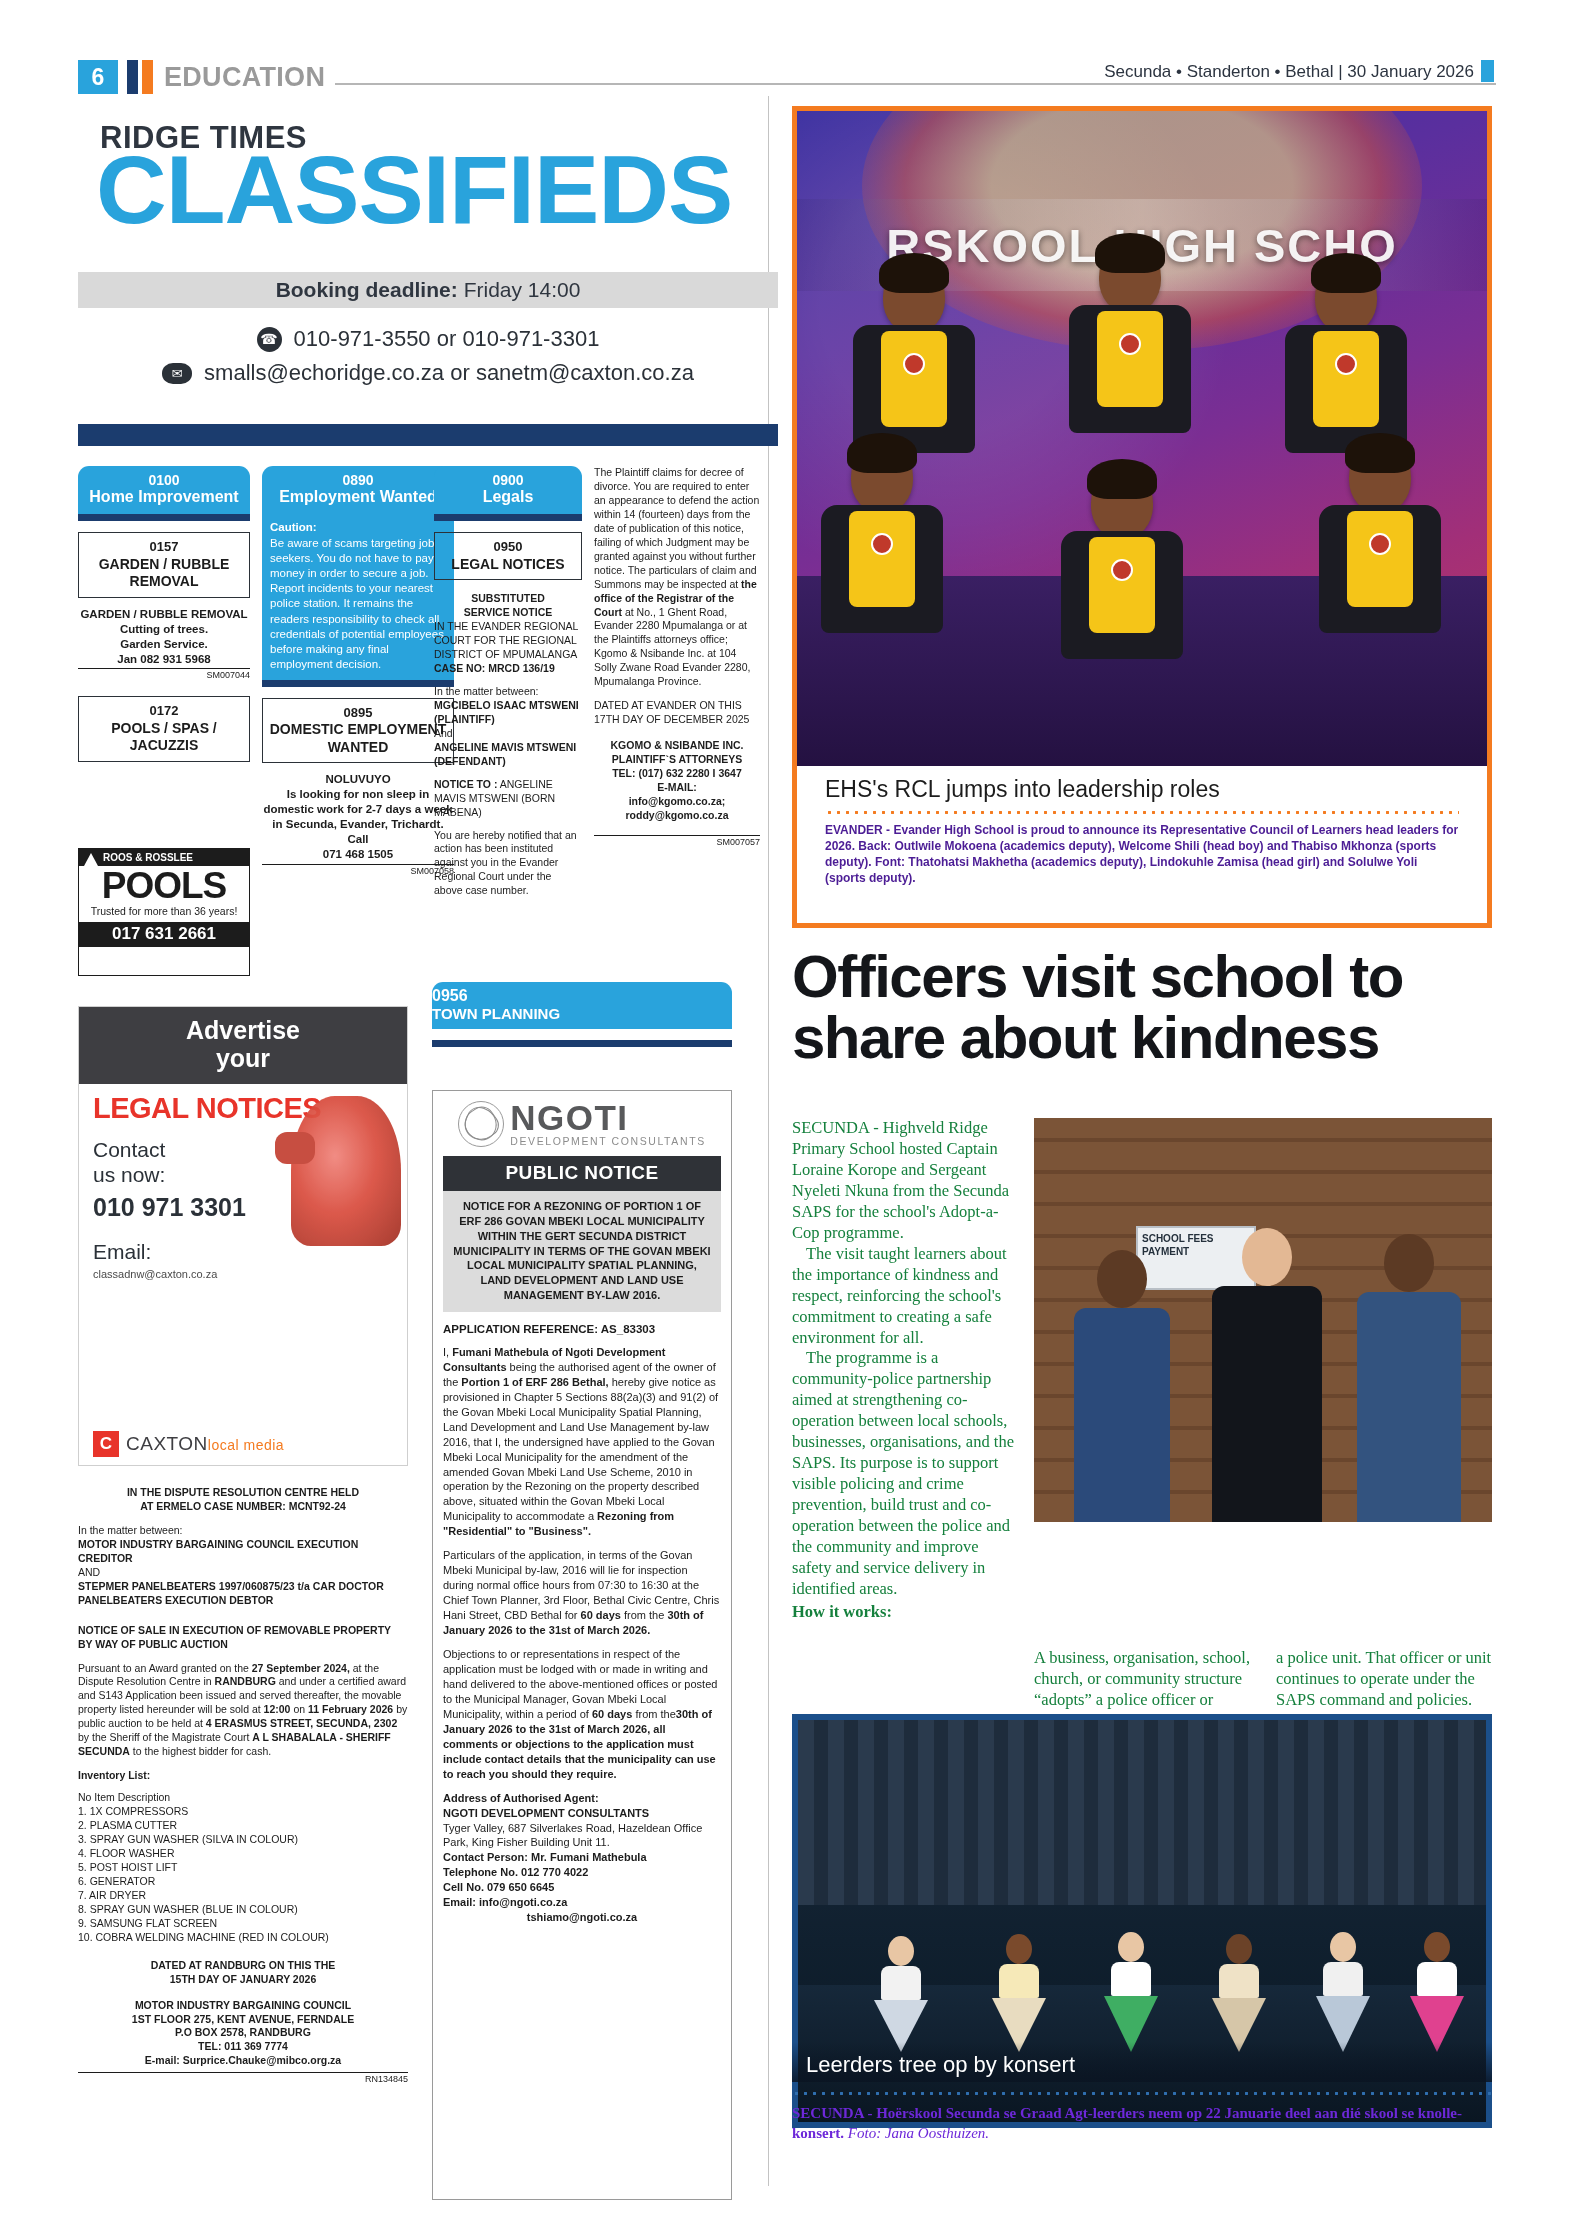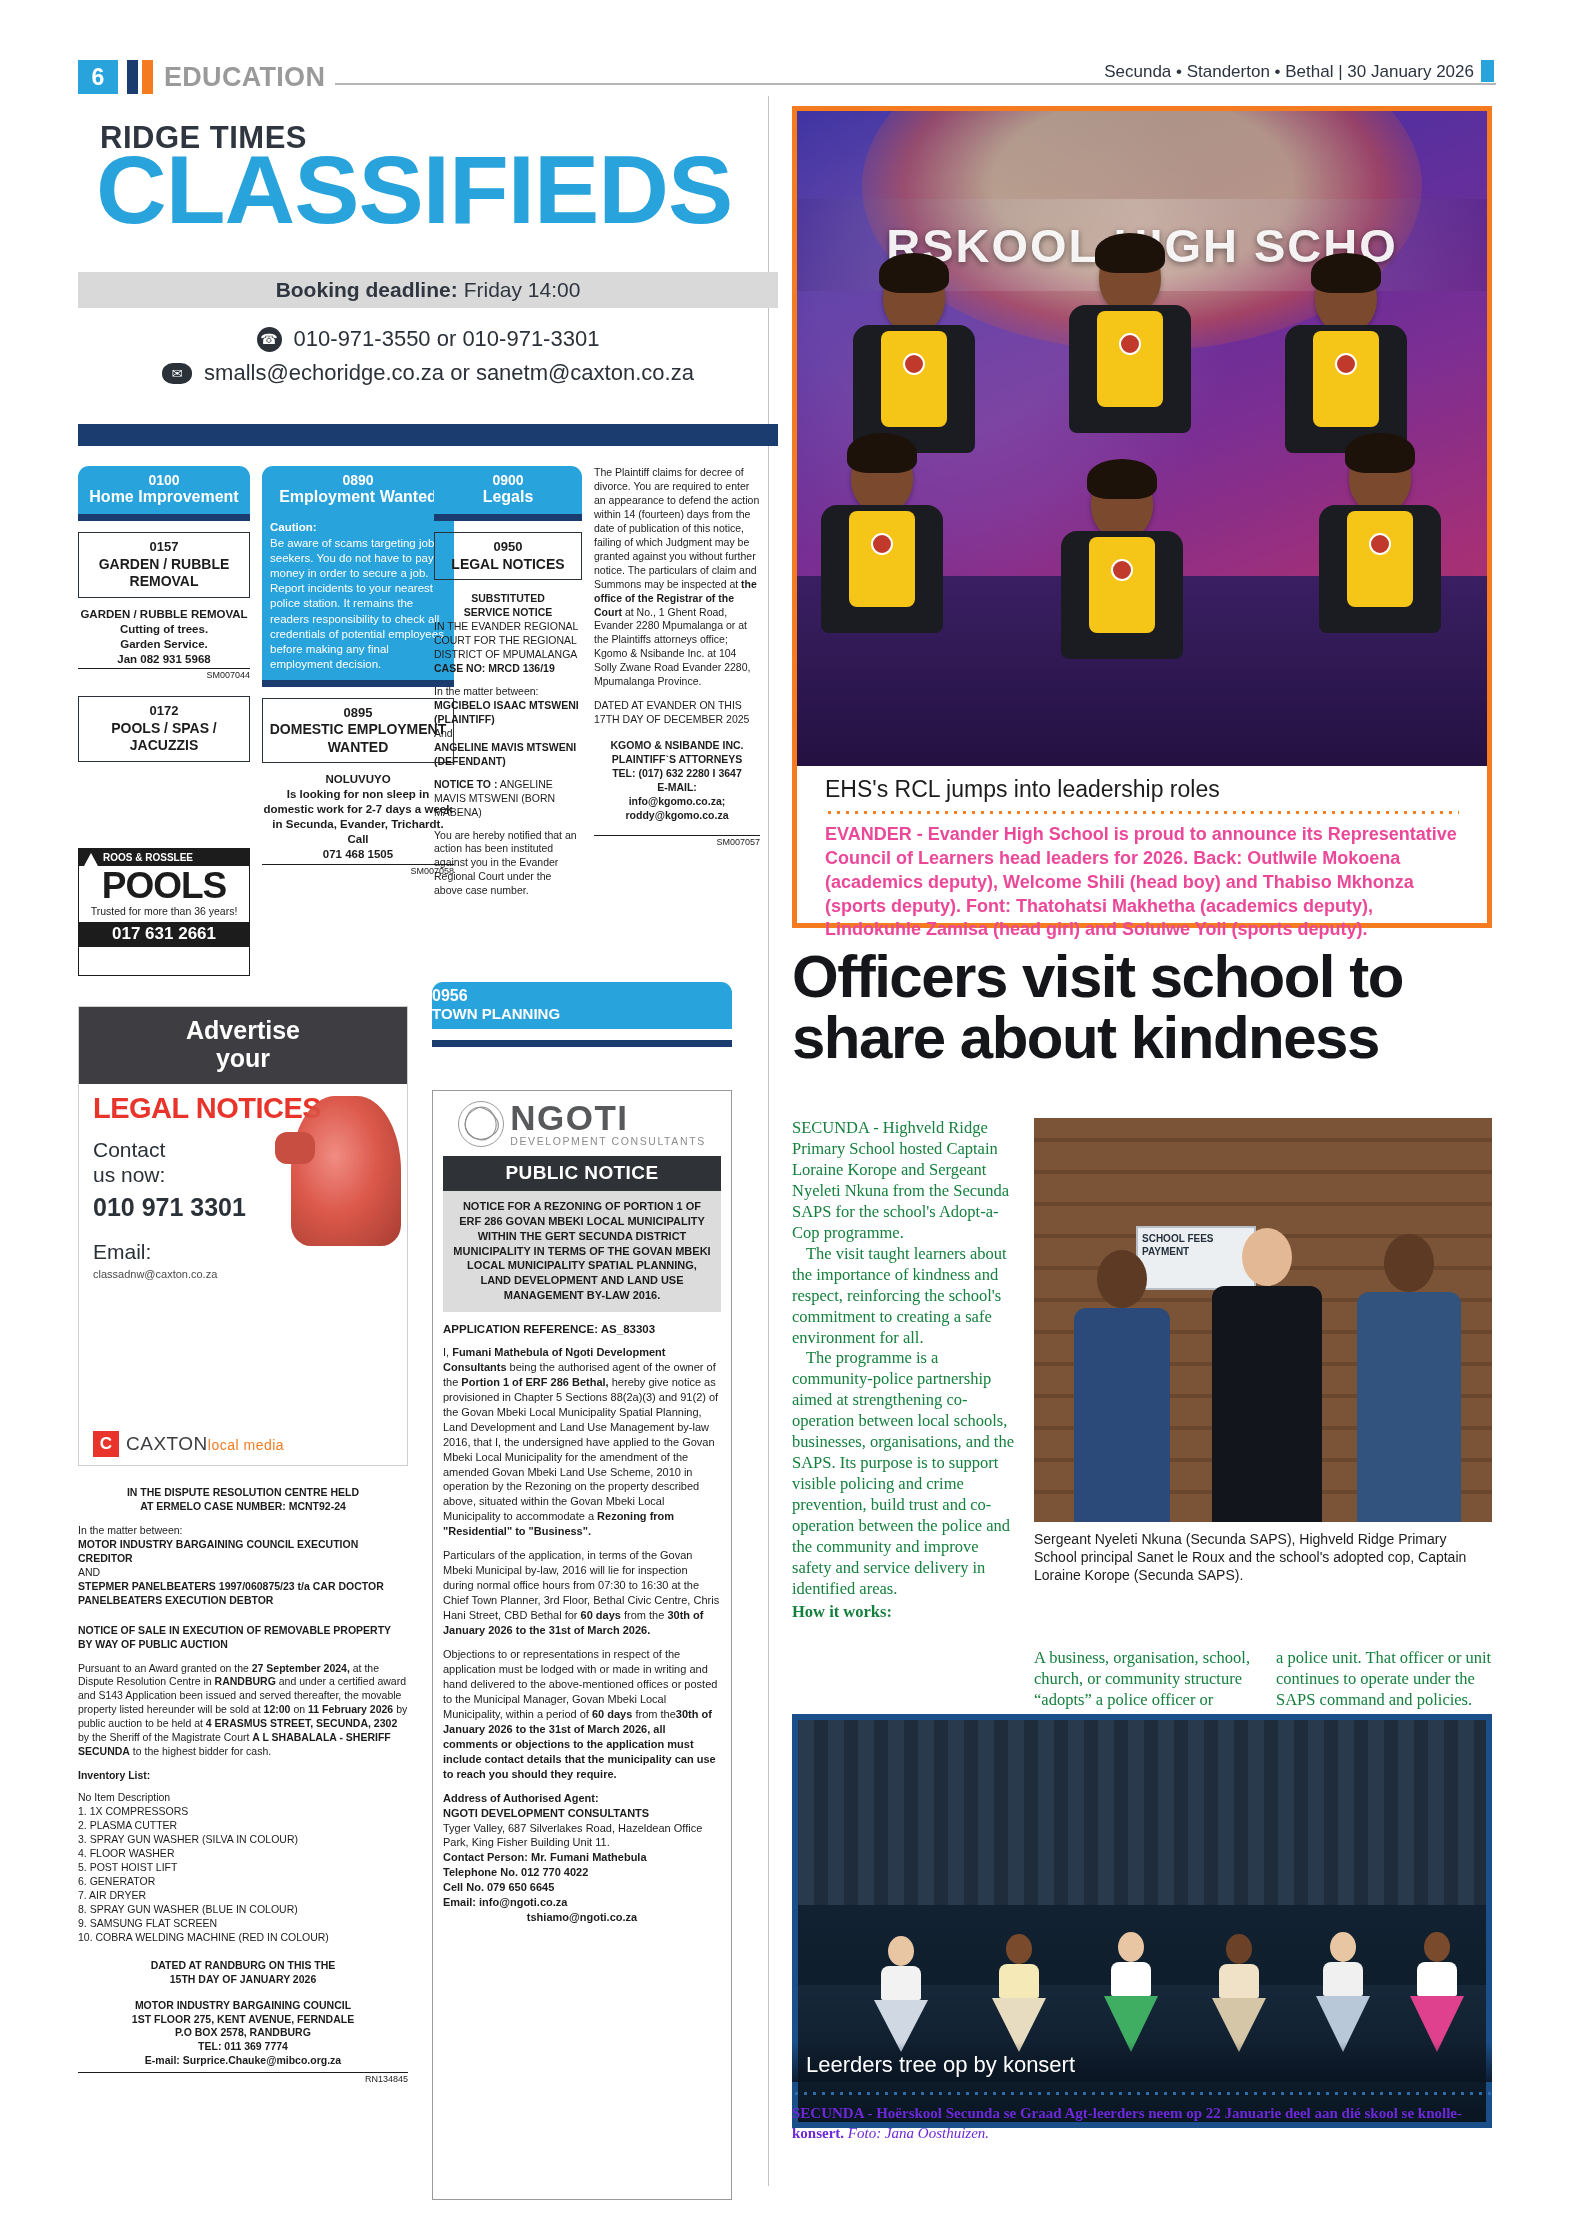--- a/index.html
+++ b/index.html
@@ -273,21 +273,21 @@
     position: absolute; left: 50%; top: 28px; transform: translateX(-50%);
     width: 22px; height: 22px; border-radius: 50%; background: #c0392b; border: 2px solid #fff;
   }
   .caption-box { position: absolute; left: 0; top: 655px; width: 690px; padding: 10px 28px 0; }
   .cap-head { font-size: 23px; color: #1c1c1c; line-height: 1.15; }
   .cap-dots {
     height: 3px; margin: 9px 0 9px;
     background-image: radial-gradient(circle, #f47b20 1.4px, transparent 1.6px);
     background-size: 9px 3px; background-repeat: repeat-x;
   }
-  .cap-body { font-size: 18px; font-weight: bold; color: #ec4899; line-height: 1.32; }
+  .cap-body { font-size: 12px; font-weight: bold; color: #4c1d95; line-height: 1.32; }
 
   
   .headline {
     position: absolute; left: 792px; top: 946px; width: 700px;
     font-size: 60px; font-weight: bold; color: #14161a; line-height: 1.02;
     letter-spacing: -1.5px;
   }
 
   
   .art-col {
@@ -672,21 +672,20 @@
     </div>
     <div class="p2-person" style="left:168px; width:130px;">
       <div class="p2-h" style="background:#e3b894;"></div>
       <div class="p2-b" style="height:236px; background:#12151b; margin:0 auto; width:110px;"></div>
     </div>
     <div class="p2-person" style="left:312px; width:126px;">
       <div class="p2-h" style="background:#5c3a24;"></div>
       <div class="p2-b" style="height:230px; background:#33537f; margin:0 auto; width:104px;"></div>
     </div>
   </div>
-  <div class="cap2">Sergeant Nyeleti Nkuna (Secunda SAPS), Highveld Ridge Primary School principal Sanet le Roux and the school's adopted cop, Captain Loraine Korope (Secunda SAPS).</div>
 
   <div class="photo3-frame">
     <div class="p3-stage"></div>
     <div class="p3-curtain"></div>
     <div class="p3-floor"></div>
     <div class="kid" style="left:70px;">
         <div class="k-head" style="background:#e8c6a4;"></div>
         <div class="k-top" style="background:#f2f2f2;"></div>
         <div class="k-skirt" style="border-top:52px solid #cfd8e3;"></div>
       </div>

